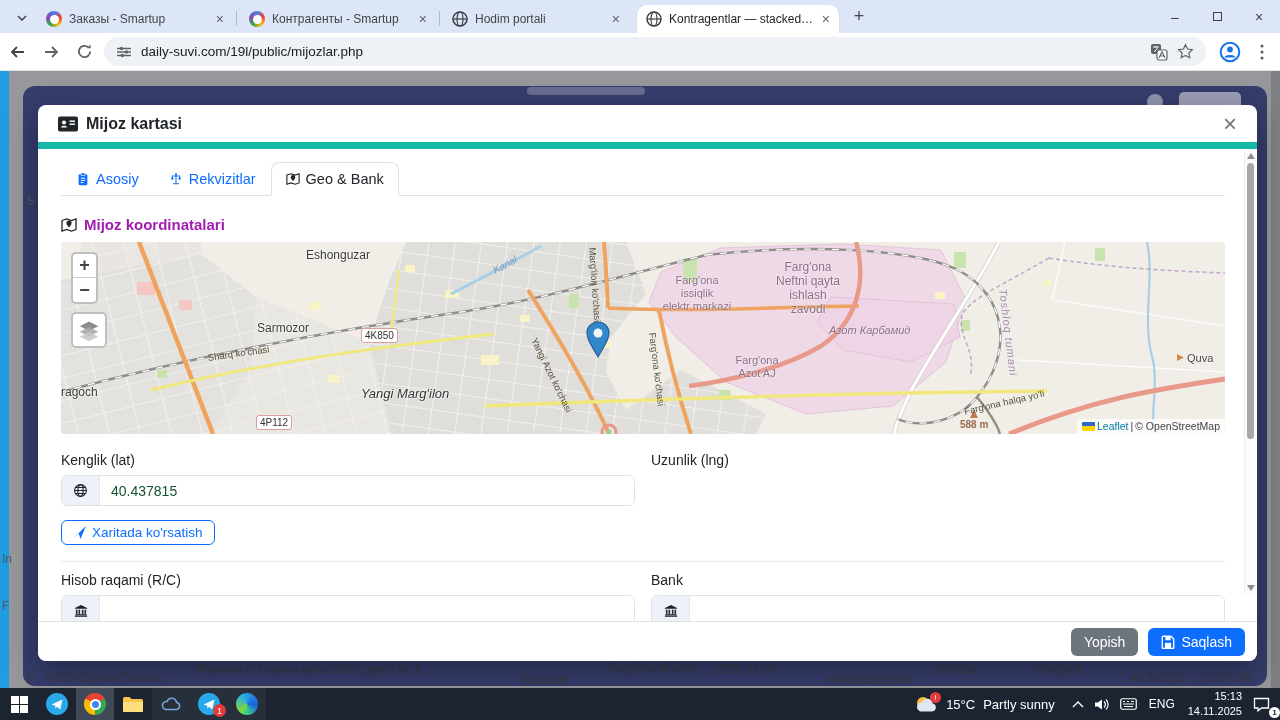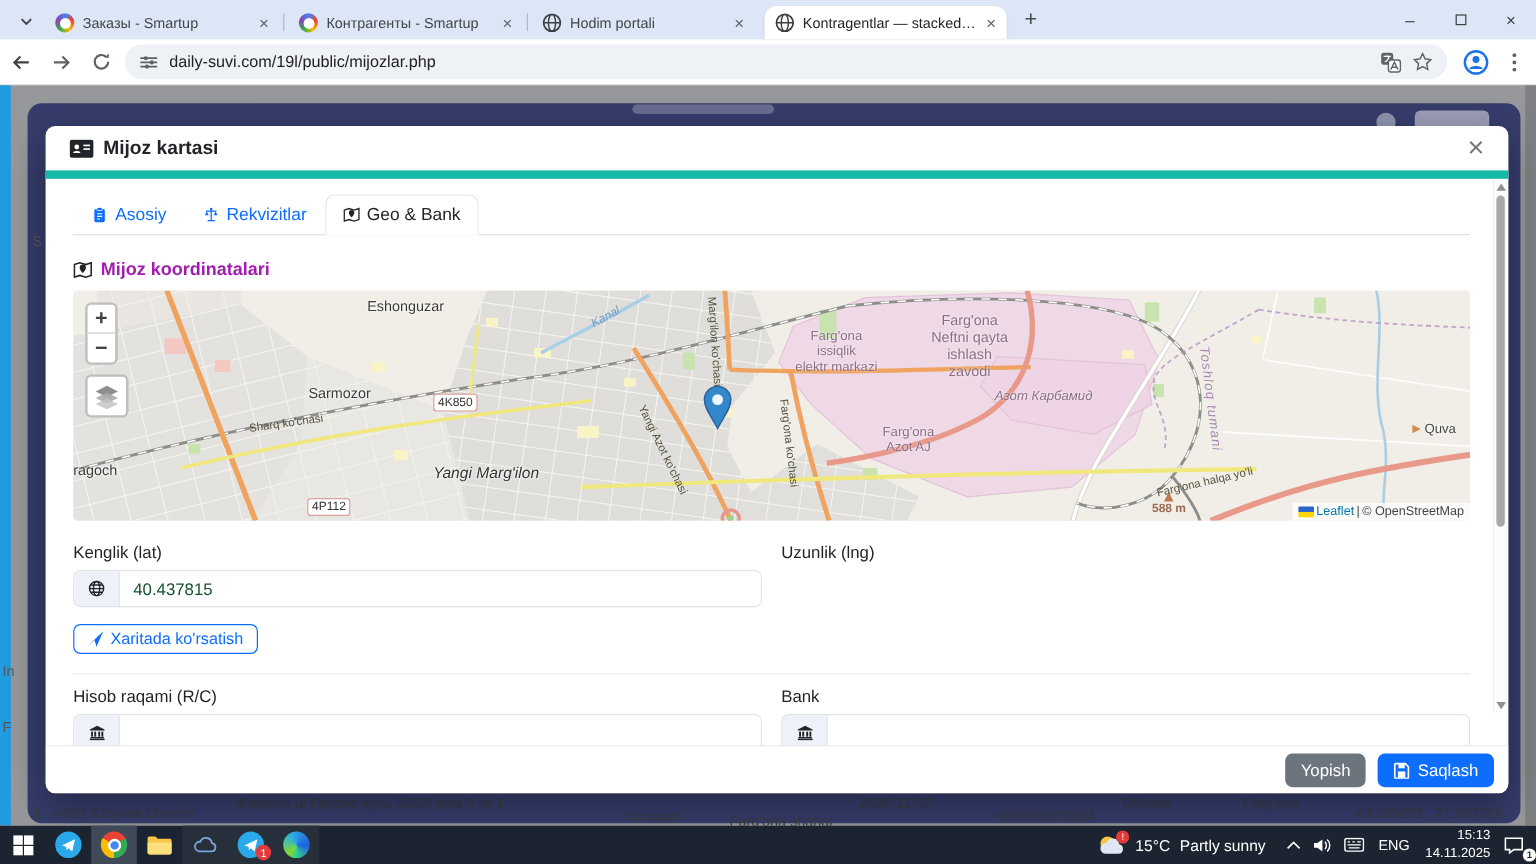--- a/index.html
+++ b/index.html
@@ -224,21 +224,21 @@
   <div id="bg-letters">
       <span class="bgletter" style="left: 27px; top: 123px;">S</span>
       <span class="bgletter" style="left: 2px; top: 481px;">In</span>
       <span class="bgletter" style="left: 2px; top: 528px;">F</span>
     </div>
   <div id="bg-row">
       <span class="bgtxt" style="left: 27px; top: 600px;">8</span>
       <span class="bgtxt" style="left: 45px; top: 600px;">4639 Юсупов Отабек</span>
       <span class="bgtxt" style="left: 196px; top: 591px;">Фаргона ш Ғарона куча 16/20 дом 5 кв 1</span>
       <span class="bgtxt" style="left: 521px; top: 602px;">Xonadon</span>
-      <span class="bgtxt" style="left: 608px; top: 606px;">Farg'ona shahar</span>
+      <span class="bgtxt" style="left: 608px; top: 590px;">Farg'ona shahar</span>
       <span class="bgtxt" style="left: 716px; top: 591px;">2025-11-07</span>
       <span class="bgtxt" style="left: 826px; top: 602px;">+998905620864</span>
       <span class="bgtxt" style="left: 936px; top: 591px;">Dilnoza</span>
       <span class="bgtxt" style="left: 1036px; top: 591px;">Farg'ona</span>
       <span class="bgtxt" style="left: 1130px; top: 600px;">40.369201</span>
       <span class="bgtxt" style="left: 1196px; top: 600px;">71.807396</span>
     </div>
 </div>
 
 <div class="modal">

